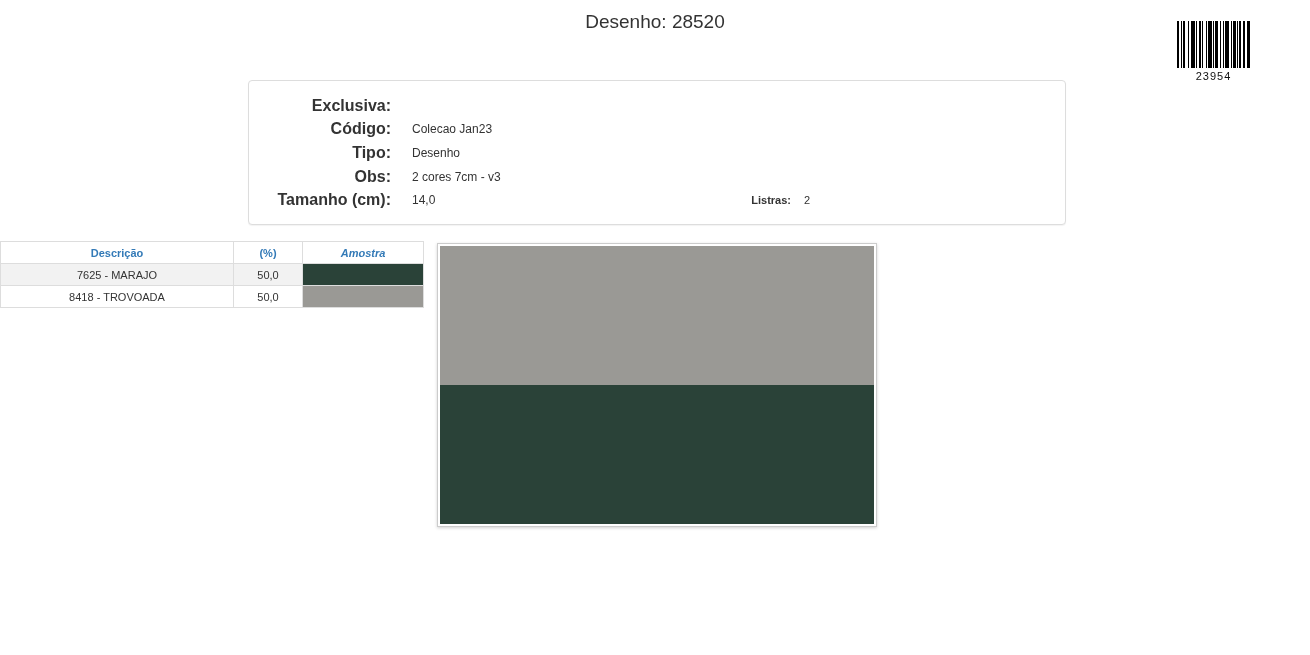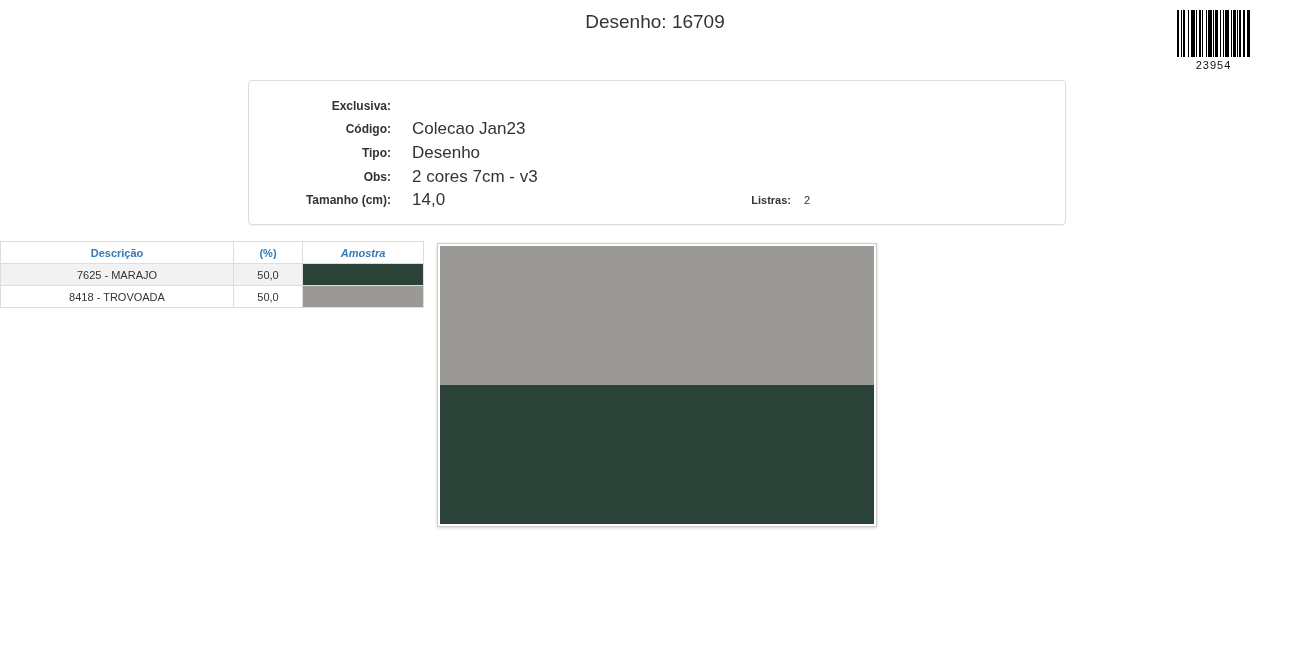--- a/index.html
+++ b/index.html
@@ -11,32 +11,32 @@
   .logo { position:absolute; left:56px; top:6px; width:110px; height:64px; }
   .logo-mark { position:absolute; left:0; top:0; }
   .logo-brand { position:absolute; left:41px; top:9px; font-size:31px; letter-spacing:-1px; color:#1c1c1c; font-weight:500; }
   .logo-sub { position:absolute; left:43px; top:48px; font-size:8px; letter-spacing:3.4px; color:#222; }
   .logo-tag { position:absolute; left:44px; top:57px; font-size:8px; font-style:italic; font-weight:bold; font-family:"Liberation Serif", serif; color:#111; }
 
   
   .page-title { position:absolute; left:0; top:11px; width:100%; text-align:center; font-size:19px; color:#333; }
 
   
-  .barcode-wrap { position:absolute; left:1177px; top:10px; width:73px; }
+  .barcode-wrap { position:absolute; left:1177px; top:21px; width:73px; }
   .barcode-bars { display:flex; width:73px; height:47px; background:#fff; }
   .barcode-bars span { height:100%; }
   .barcode-label { text-align:center; font-size:11px; color:#111; margin-top:2px; letter-spacing:1px; }
 
   
   .info-panel { position:absolute; left:248px; top:80px; width:818px; height:145px;
     border:1px solid #ddd; border-radius:4px; background:#fff; padding-top:13px;
     box-shadow:0 1px 1px rgba(0,0,0,0.05); }
   .field-row { position:relative; height:23.6px; display:flex; align-items:center; }
-  .field-label { width:142px; text-align:right; font-weight:bold; font-size:12px; color:#333; }
-  .field-value { margin-left:21px; font-size:17px; color:#333; }
+  .field-label { width:142px; text-align:right; font-weight:bold; font-size:16px; color:#333; }
+  .field-value { margin-left:21px; font-size:12px; color:#333; }
   .extra-label { position:absolute; left:400px; width:142px; text-align:right; font-weight:bold; font-size:11px; color:#333; }
   .extra-value { position:absolute; left:555px; font-size:11px; color:#333; }
 
   
   .comp-table { position:absolute; left:0; top:241px; border-collapse:collapse; font-size:11px; }
   .comp-table th, .comp-table td { border:1px solid #ddd; text-align:center; height:22px; padding:0 20px; }
   .comp-table th { font-weight:bold; background:#fff; }
   .comp-table .col-desc { width:233px; }
   .comp-table .col-pct { width:69px; }
   .comp-table .col-sample { width:121px;font-style:italic; }
@@ -49,21 +49,21 @@
     border:1px solid #ccc; background:#fff; padding:2px; box-shadow:0 1px 3px rgba(0,0,0,0.18);
     display:flex; flex-direction:column; }
   .preview .stripe { width:100%; flex:1; }
 </style>
 </head>
 <body>
 
 <div class="canvas">
 
 
-  <div class="page-title">Desenho: 16709</div>
+  <div class="page-title">Desenho: 28520</div>
 
   <div class="barcode-wrap">
     <div class="barcode-bars">
         <span style="flex-grow: 2; background: rgb(0, 0, 0);"></span>
         <span style="flex-grow: 1; background: rgb(255, 255, 255);"></span>
         <span style="flex-grow: 1; background: rgb(0, 0, 0);"></span>
         <span style="flex-grow: 1; background: rgb(255, 255, 255);"></span>
         <span style="flex-grow: 2; background: rgb(0, 0, 0);"></span>
         <span style="flex-grow: 2; background: rgb(255, 255, 255);"></span>
         <span style="flex-grow: 1; background: rgb(0, 0, 0);"></span>

